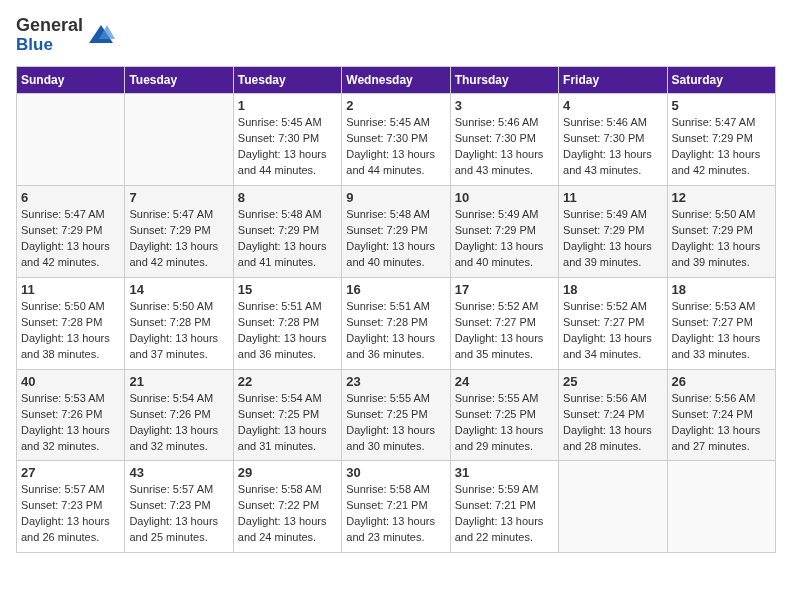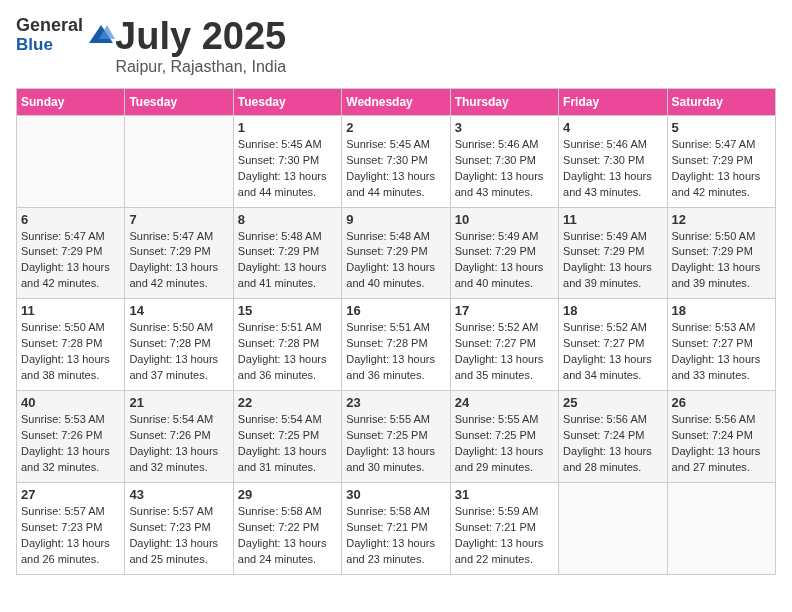--- a/index.html
+++ b/index.html
@@ -5,21 +5,21 @@
     * { box-sizing: border-box; margin: 0; padding: 0; }
     body {
       font-family: Arial, sans-serif;
       background: #fff;
       width: 792px;
       min-height: 612px;
       padding: 16px;
     }
     .header {
       display: flex;
-      justify-content: flex-start;
+      justify-content: space-between;
       align-items: flex-start;
       margin-bottom: 12px;
     }
     .logo {
       display: flex;
       align-items: center;
     }
     .logo-text {
       display: flex;
       flex-direction: column;
@@ -52,21 +52,21 @@
     .location {
       font-size: 16px;
       color: #555;
     }
     table {
       width: 100%;
       border-collapse: collapse;
       table-layout: fixed;
     }
     thead th {
-      background-color: #ec4899;
+      background-color: #4c1d95;
       color: #fff;
       font-size: 12px;
       font-weight: bold;
       padding: 6px 4px;
       text-align: left;
       border: 1px solid #ccc;
     }
     tbody td {
       vertical-align: top;
       border: 1px solid #ccc;
@@ -101,24 +101,20 @@
   <div class="logo">
     <div class="logo-text">
       <span class="logo-general">General</span>
       <span class="logo-blue">Blue</span>
     </div>
     <svg class="logo-icon" viewBox="0 0 28 28">
       <polygon points="14,4 26,22 2,22" fill="#1a5ba8"></polygon>
       <polygon points="20,4 28,18 12,18" fill="#4a90d9" opacity="0.7"></polygon>
     </svg>
   </div>
-  <div class="title-block">
-    <div class="month-title">July 2025</div>
-    <div class="location">Raipur, Rajasthan, India</div>
-  </div>
 </div>
 
 <table>
   <thead>
     <tr>
     <th>Sunday</th>
         <th>Tuesday</th>
         <th>Tuesday</th>
         <th>Wednesday</th>
         <th>Thursday</th>

